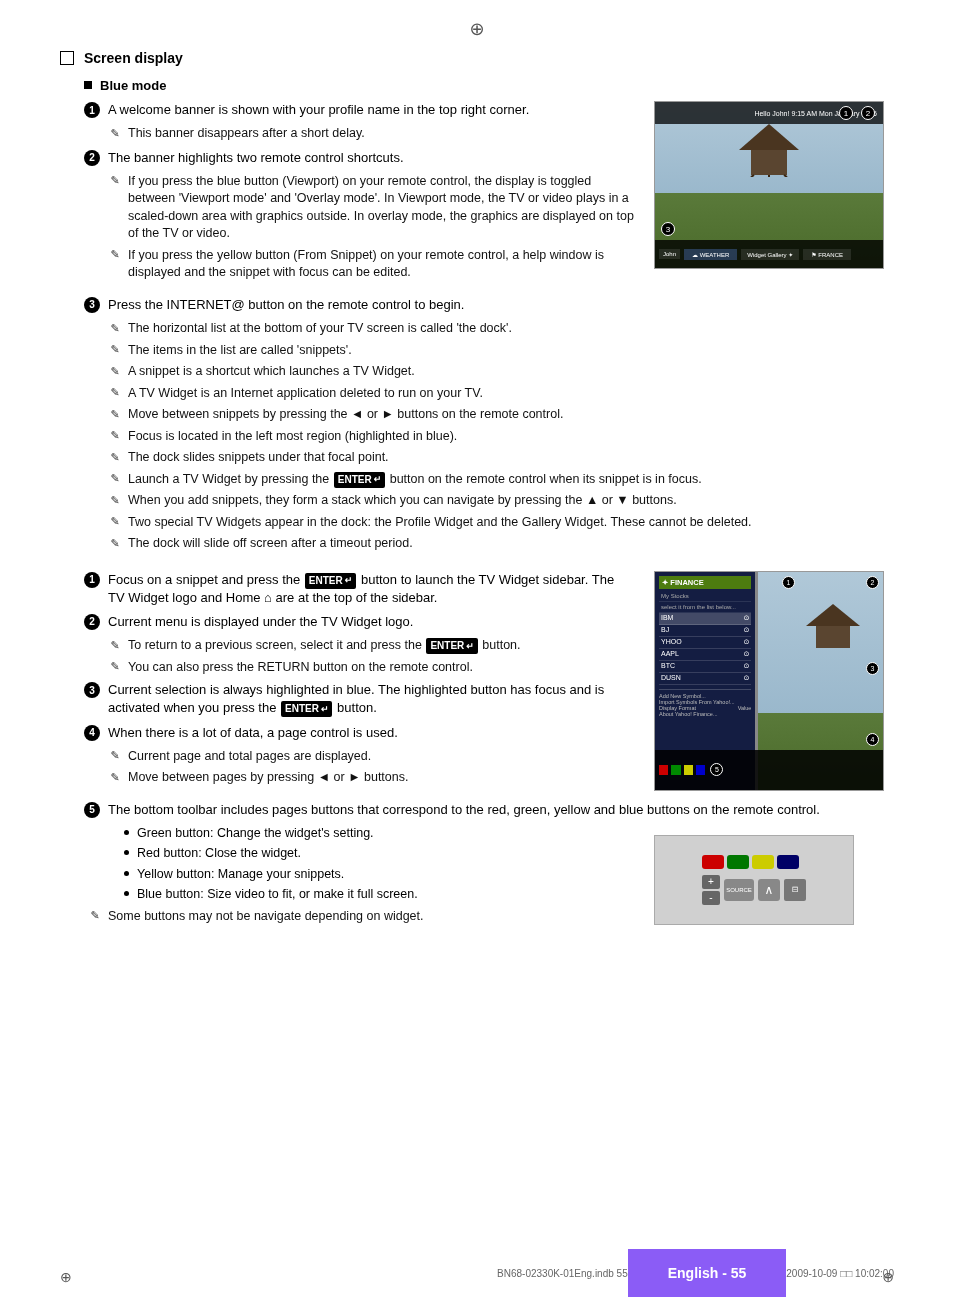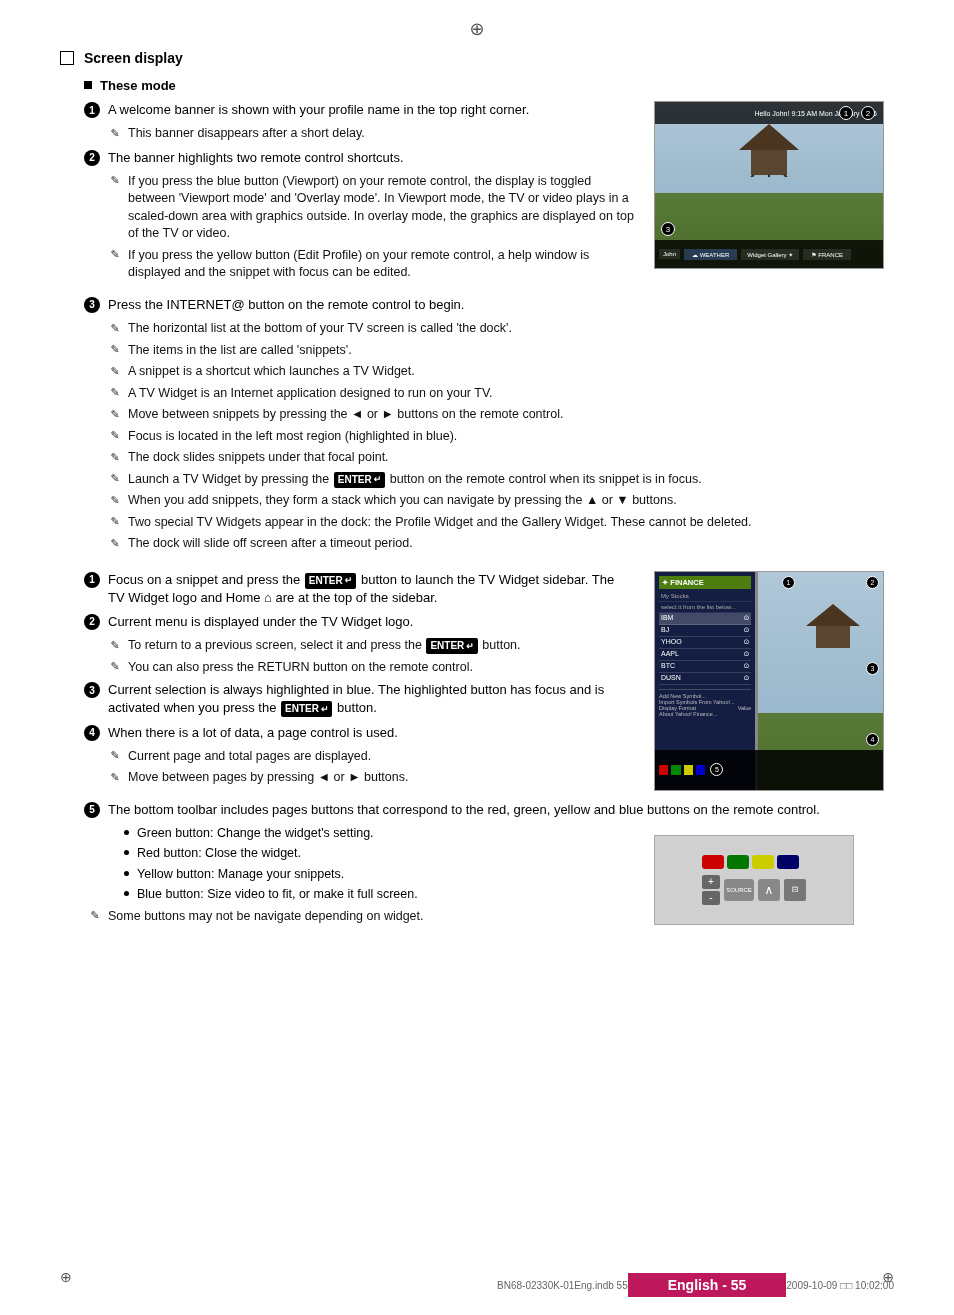--- a/index.html
+++ b/index.html
@@ -379,23 +379,23 @@
       display: flex;
       justify-content: flex-end;
       align-items: center;
       padding: 0 60px;
     }
     .footer-left {
       font-size: 10px;
       color: #666;
     }
     .footer-center {
-      background: #be185d;
-      color: #fff;
-      padding: 4px 40px;
+      background: #8b5cf6;
+      color: #fff;
+      padding: 16px 40px;
       font-size: 14px;
       font-weight: bold;
     }
     .footer-right {
       font-size: 10px;
       color: #666;
     }
 
     b { font-weight: normal; }
 
@@ -424,21 +424,21 @@
 
   <div class="top-crosshair">⊕</div>
 
   <div class="section-heading">
     <div class="checkbox-icon"></div>
     <span class="section-title">Screen display</span>
   </div>
 
   <div class="subsection">
     <div class="black-square"></div>
-    <span class="subsection-title">These mode</span>
+    <span class="subsection-title">Blue mode</span>
   </div>
 
   <div class="two-col">
     <div class="text-col">
 
       <div class="num-item">
         <div class="num-circle">1</div>
         <div class="num-item-text">A welcome banner is shown with your profile name in the top right corner.</div>
       </div>
       <div class="note-item">
@@ -449,21 +449,21 @@
       <div class="num-item" style="margin-top:6px;">
         <div class="num-circle">2</div>
         <div class="num-item-text">The banner highlights two remote control shortcuts.</div>
       </div>
       <div class="note-item">
         <div class="note-icon">✎</div>
         <div class="note-text">If you press the blue button (<b>Viewport</b>) on your remote control, the display is toggled between 'Viewport mode' and 'Overlay mode'. In Viewport mode, the TV or video plays in a scaled-down area with graphics outside. In overlay mode, the graphics are displayed on top of the TV or video.</div>
       </div>
       <div class="note-item" style="margin-top:3px;">
         <div class="note-icon">✎</div>
-        <div class="note-text">If you press the yellow button (<b>Edit Profile</b>) on your remote control, a help window is displayed and the snippet with focus can be edited.</div>
+        <div class="note-text">If you press the yellow button (<b>From Snippet</b>) on your remote control, a help window is displayed and the snippet with focus can be edited.</div>
       </div>
     </div>
 
     <div class="img-col">
       <div class="tv-dock-img">
         <div class="sky"></div>
         <div class="grass"></div>
 
         <svg style="position:absolute;top:20px;left:50%;transform:translateX(-50%);" width="80" height="55">
           <polygon points="40,2 10,28 70,28" fill="#4a3520"></polygon>
@@ -504,21 +504,21 @@
   <div class="note-item">
     <div class="note-icon">✎</div>
     <div class="note-text">The items in the list are called 'snippets'.</div>
   </div>
   <div class="note-item">
     <div class="note-icon">✎</div>
     <div class="note-text">A snippet is a shortcut which launches a TV Widget.</div>
   </div>
   <div class="note-item">
     <div class="note-icon">✎</div>
-    <div class="note-text">A TV Widget is an Internet application designed to run on your TV.</div>
+    <div class="note-text">A TV Widget is an Internet application deleted to run on your TV.</div>
   </div>
   <div class="note-item">
     <div class="note-icon">✎</div>
     <div class="note-text">Move between snippets by pressing the ◄ or ► buttons on the remote control.</div>
   </div>
   <div class="note-item">
     <div class="note-icon">✎</div>
     <div class="note-text">Focus is located in the left most region (highlighted in blue).</div>
   </div>
   <div class="note-item">

